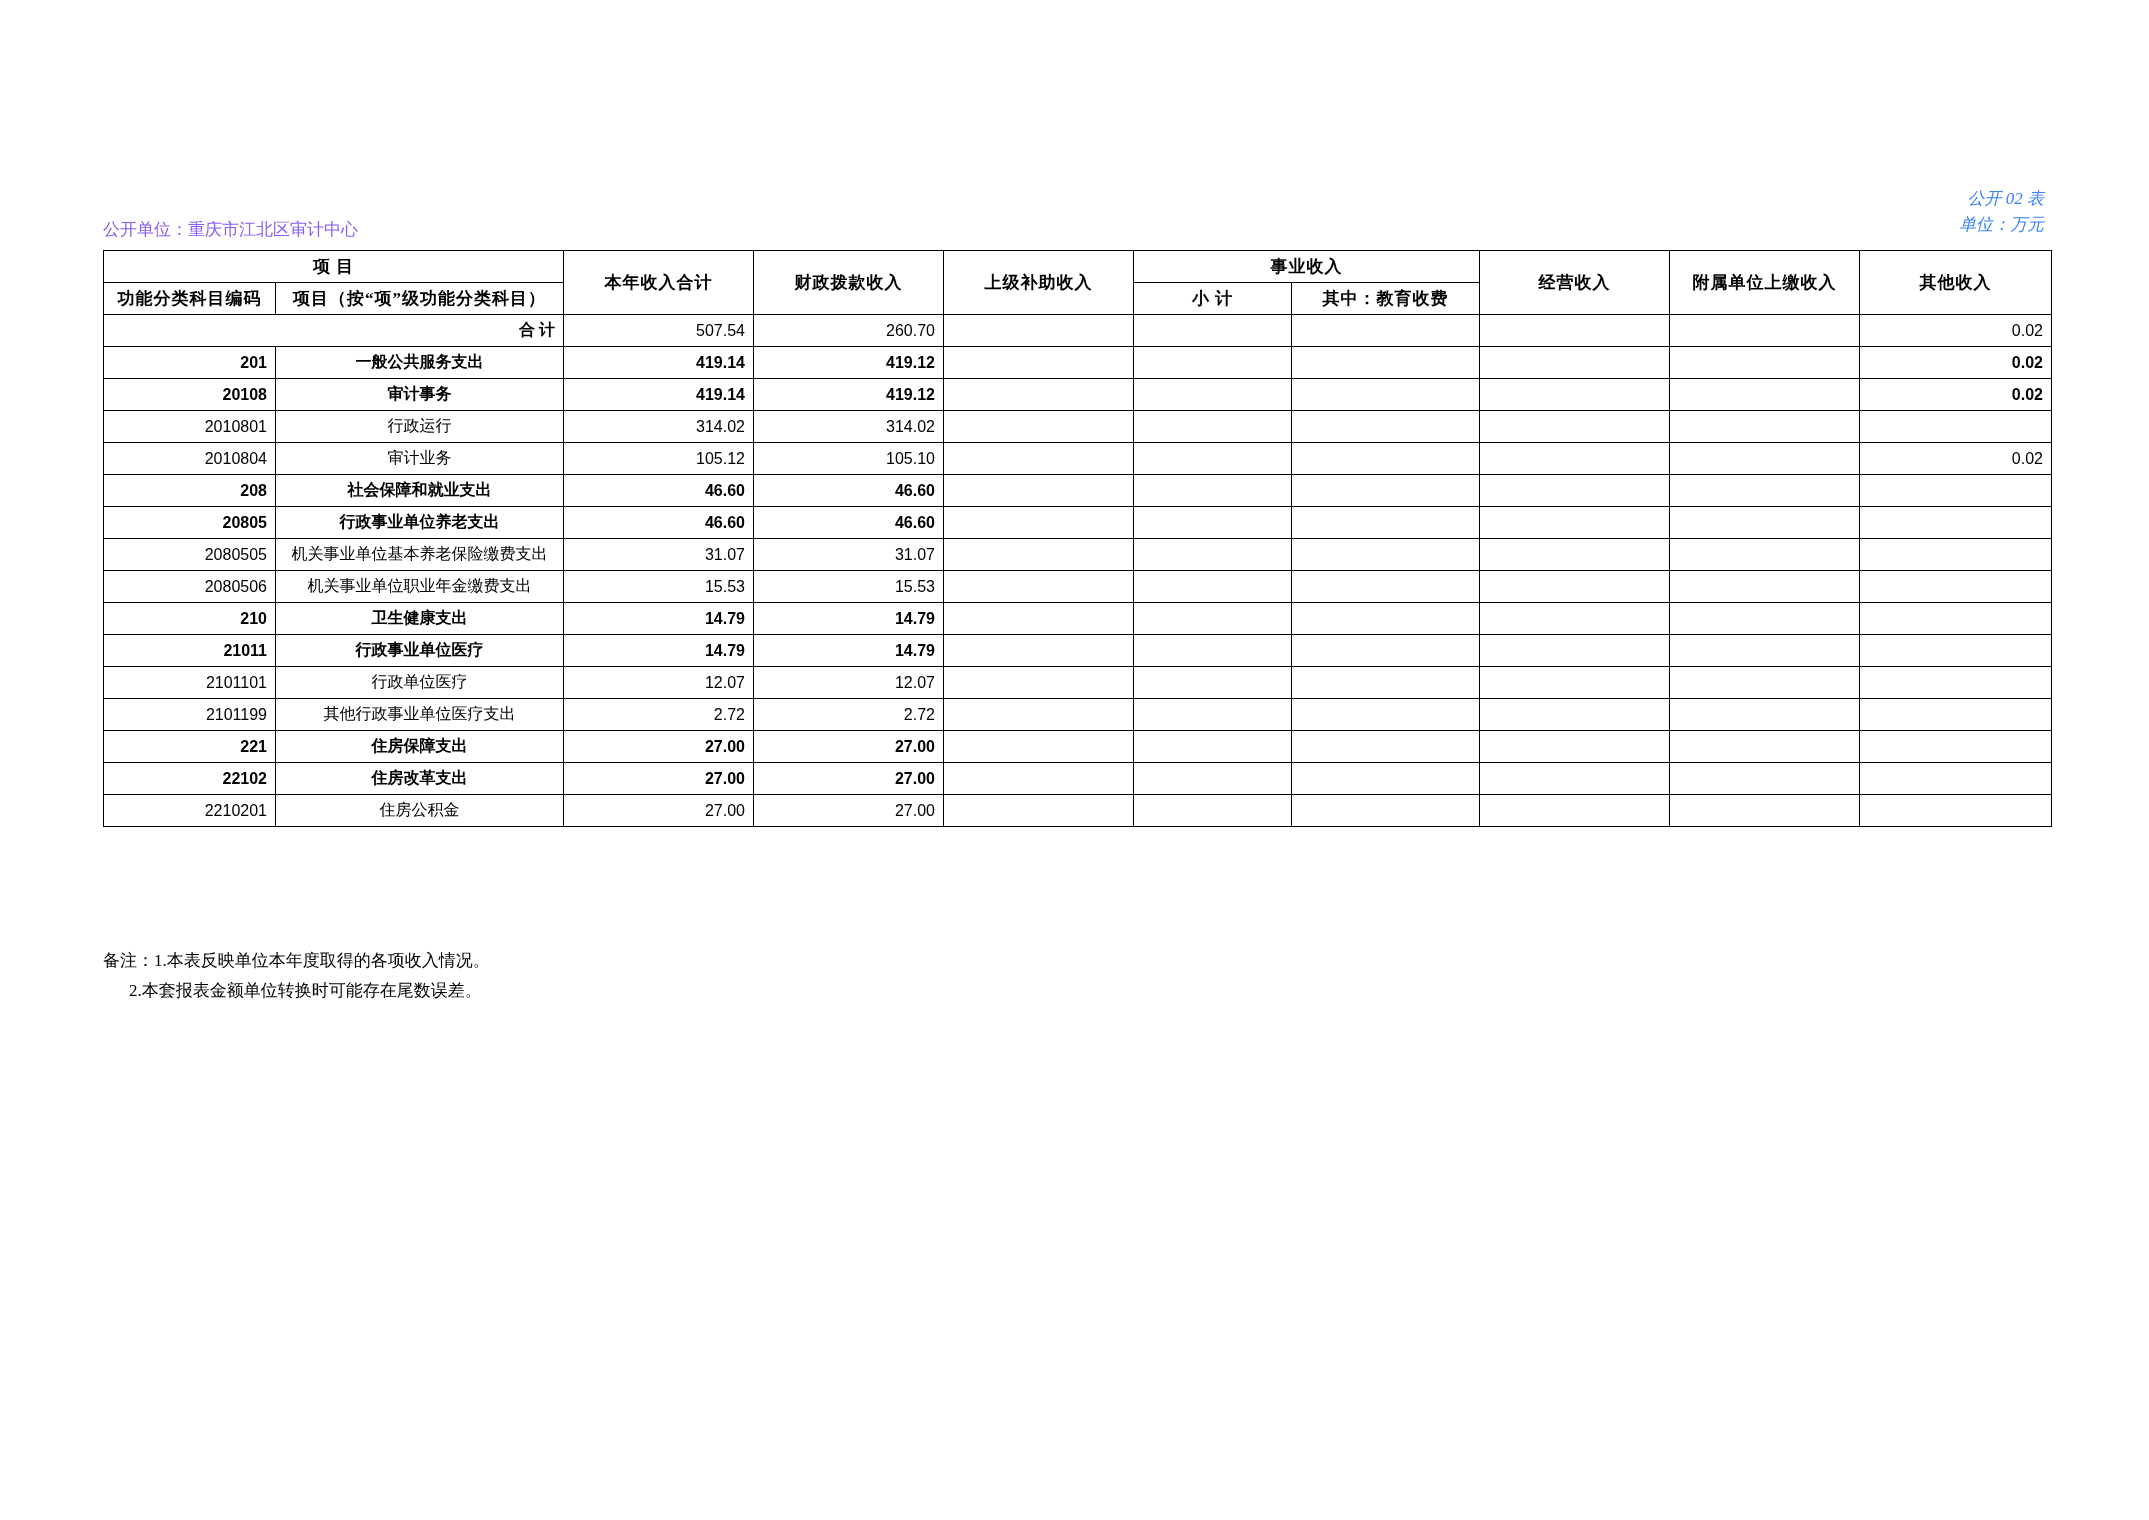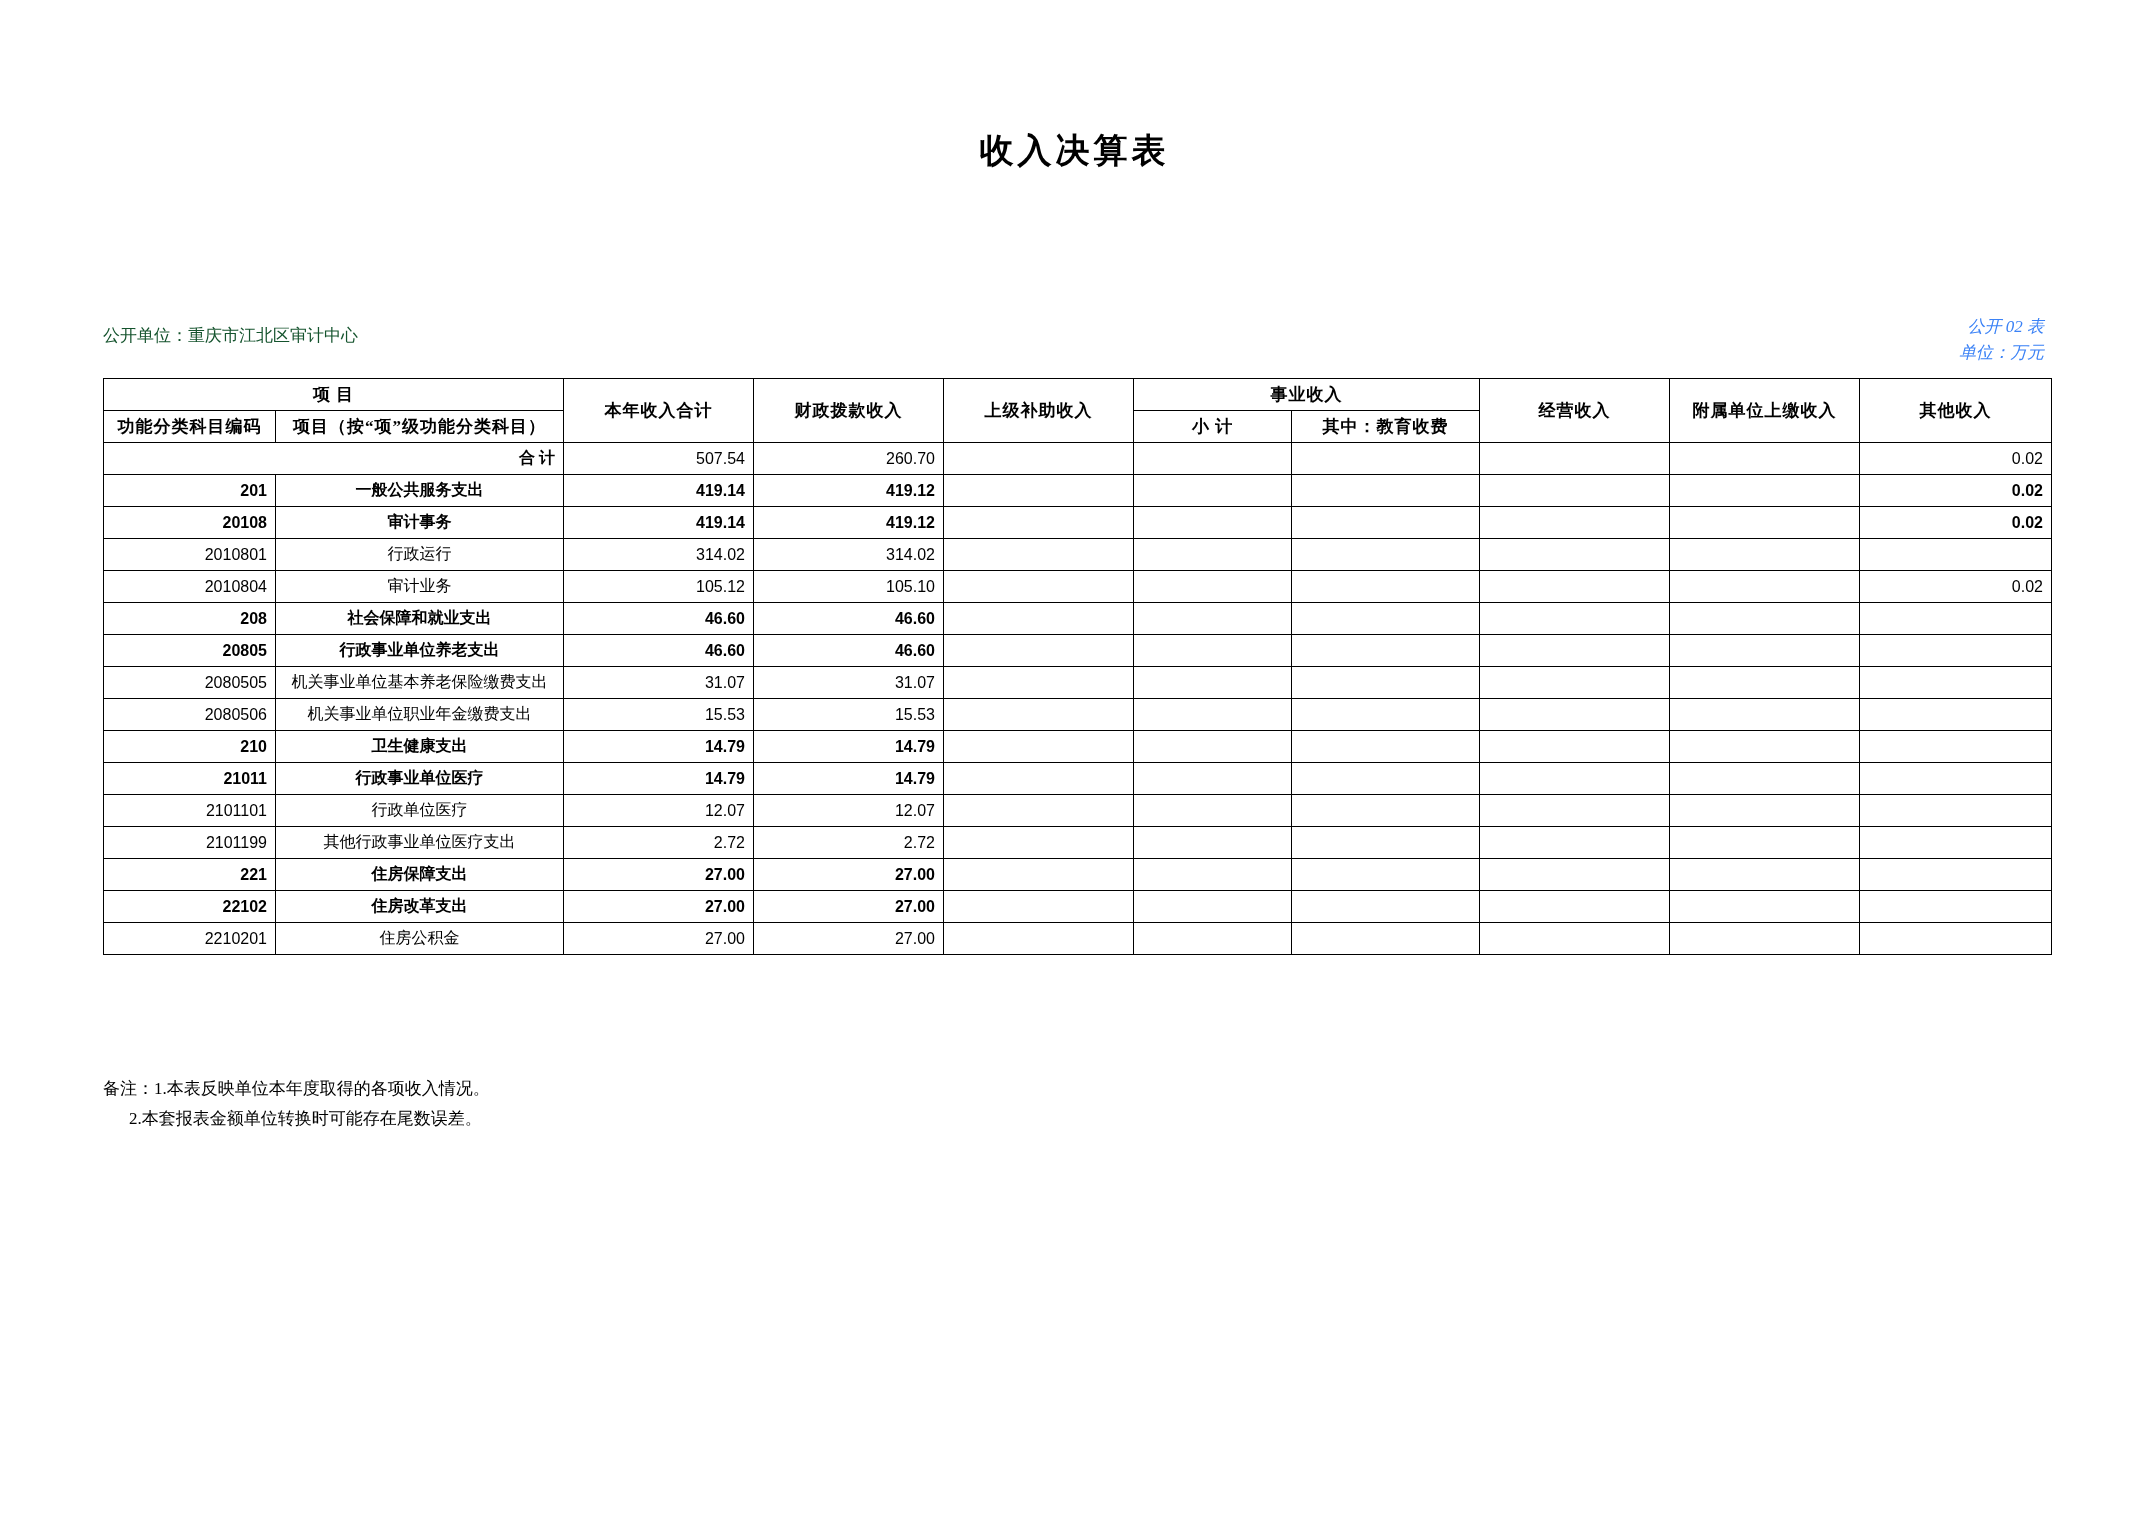--- a/index.html
+++ b/index.html
@@ -36,23 +36,23 @@
     top: 186px;
     text-align: right;
     font-size: 17px;
     line-height: 1.55;
     font-style: italic;
     color: #3b82f6;
   }
   .meta-left {
     position: absolute;
     left: 103px;
-    top: 196px;
+    top: 218px;
     font-size: 17px;
-    color: #14532d;
+    color: #8b5cf6;
   }
   table.main {
     position: absolute;
     left: 103px;
     top: 250px;
     width: 1948px;
     border-collapse: collapse;
     table-layout: fixed;
   }
   table.main th, table.main td {
@@ -102,21 +102,20 @@
     line-height: 1.75;
     margin-top: 16px;
   }
   .notes .line2 { padding-left: 26px; }
 </style>
 </head>
 <body>
 
 <div class="page">
 
-  <div class="doc-title">收入决算表</div>
 
   <div class="meta-right">
     <div>公开 02 表</div>
     <div>单位：万元</div>
   </div>
 
   <div class="meta-left">公开单位：重庆市江北区审计中心</div>
 
   <table class="main">
     <colgroup>

